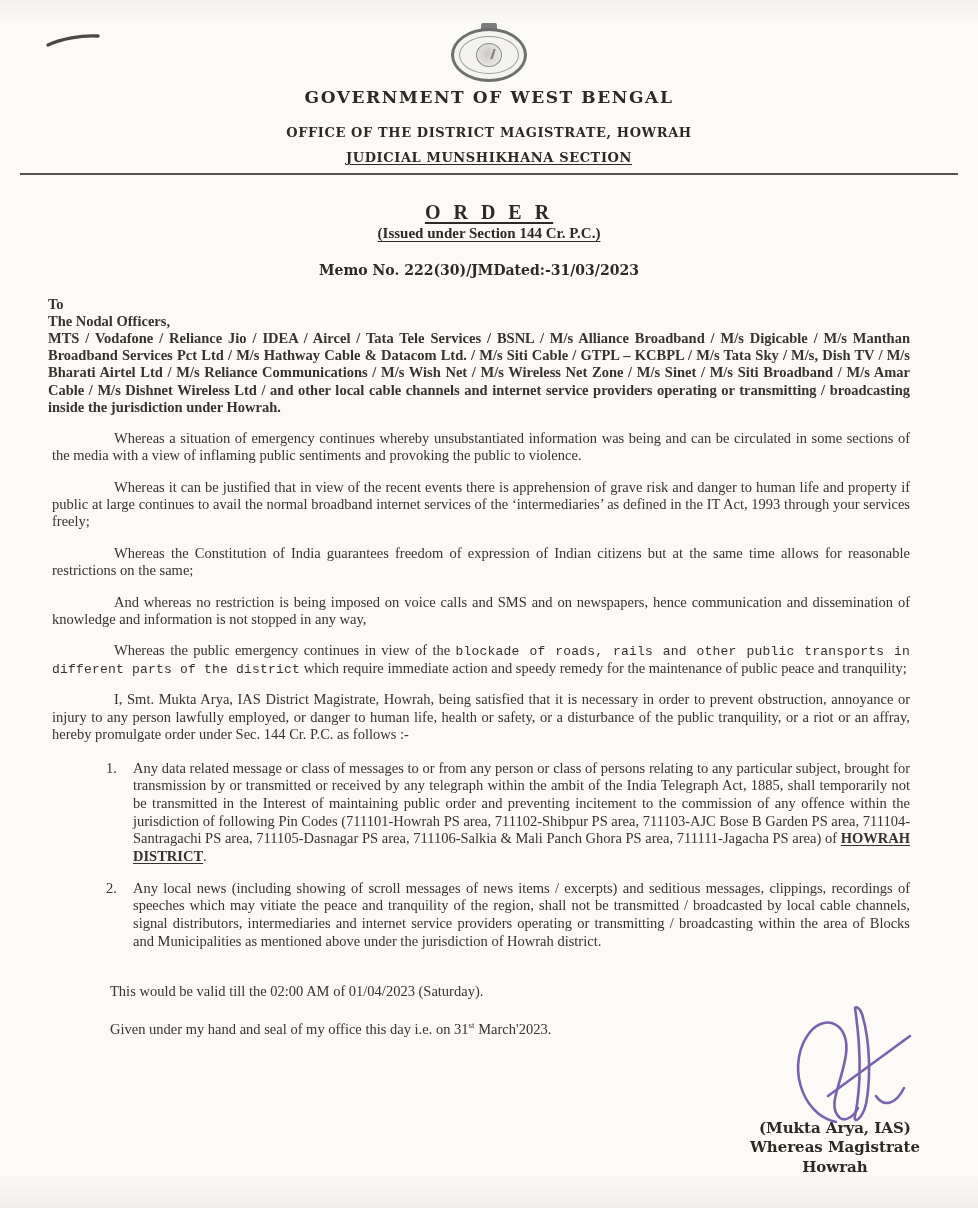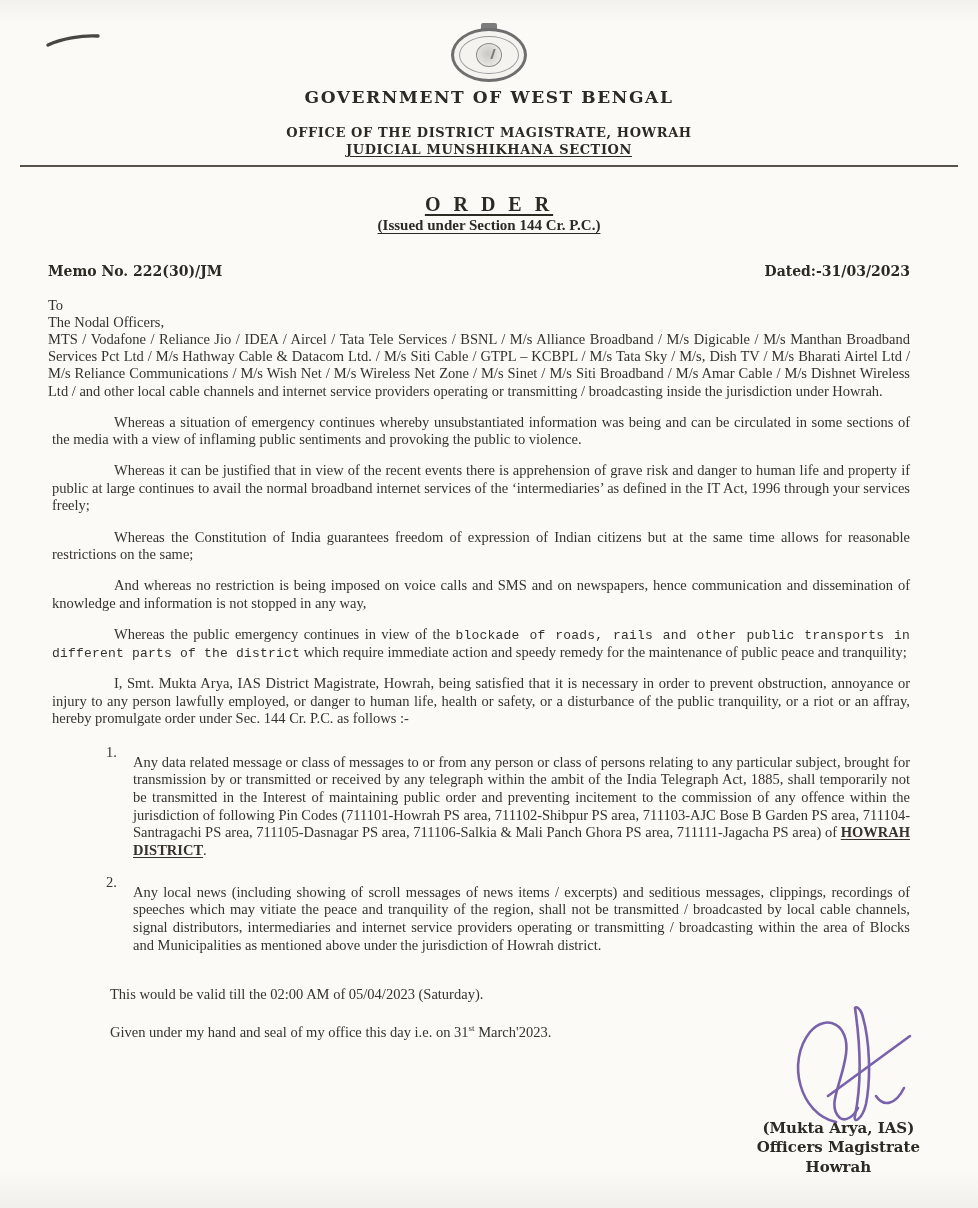--- a/index.html
+++ b/index.html
@@ -46,52 +46,52 @@
   .lh-gov {
     font-family: "DejaVu Serif", serif; font-weight: bold;
     font-size: 17px; letter-spacing: 1.6px; color: #2d2923;
   }
   .lh-office {
     font-family: "DejaVu Serif", serif; font-weight: bold;
     font-size: 13px; letter-spacing: 0.6px; margin-top: 18px; color: #2d2923;
   }
   .lh-section {
     font-family: "DejaVu Serif", serif; font-weight: bold;
-    font-size: 13px; letter-spacing: 0.6px; margin-top: 2px; color: #2d2923;
+    font-size: 13px; letter-spacing: 0.6px; margin-top: 10px; color: #2d2923;
     text-decoration: underline; text-underline-offset: 2px;
   }
   .rule { height: 2px; background: #56524b; margin: 8px 20px 0 20px; }
 
   .order-title {
     text-align: center; margin-top: 26px;
     font-weight: bold; font-size: 20px; letter-spacing: 4px; color: #2d2923;
     text-decoration: underline; text-underline-offset: 3px;
   }
   .order-subtitle {
     text-align: center; margin-top: 1px;
     font-weight: bold; font-size: 15px; color: #2d2923;
     text-decoration: underline; text-underline-offset: 3px;
   }
   .memo-row {
-    display: flex; justify-content: space-between;
-    margin: 29px 68px 0 48px;
+    display: flex; justify-content: center;
+    margin: 20px 68px 0 48px;
     font-family: "DejaVu Serif", serif; font-weight: bold; font-size: 14px; color: #2d2923;
   }
-  .addr { margin: 18px 68px 0 48px; font-size: 14.5px; line-height: 1.18; }
+  .addr { margin: 18px 68px 0 48px; font-size: 14.5px; line-height: 1.18; font-weight: bold; }
   .addr-list { text-align: justify; }
   .para {
     margin: 14px 68px 0 52px;
     font-size: 14.5px; line-height: 1.2;
     text-align: justify; text-indent: 62px;
   }
   .typewriter { font-family: "Liberation Mono", monospace; font-size: 13px; letter-spacing: 0.2px; }
   .directives { margin: 16px 68px 0 106px; padding: 0; list-style: none; }
   .directive { display: flex; gap: 9px; margin-bottom: 14px; font-size: 14.5px; line-height: 1.22; }
   .directive .num { flex: 0 0 18px; }
-  .directive .dtext { flex: 1; text-align: justify; margin-top: 10px; }
+  .directive .dtext { flex: 1; text-align: justify; }
   .bold-underline { font-weight: bold; text-decoration: underline; text-underline-offset: 2px; }
   .validity { margin: 32px 68px 0 110px; font-size: 14.5px; }
   .given { margin: 20px 68px 0 110px; font-size: 14.5px; }
   .given sup { font-size: 9px; }
   .sig-block {
     position: absolute; right: 58px; bottom: 30px;
     text-align: center;
     font-family: "DejaVu Serif", serif; font-weight: bold; font-size: 15px;
     line-height: 1.32; color: #2d2923;
   }
@@ -130,47 +130,47 @@
     <span>Dated:-31/03/2023</span>
   </div>
 
   <div class="addr">
     <div>To</div>
     <div>The Nodal Officers,</div>
     <div class="addr-list">MTS / Vodafone / Reliance Jio / IDEA / Aircel / Tata Tele Services / BSNL / M/s Alliance Broadband / M/s Digicable / M/s Manthan Broadband Services Pct Ltd / M/s Hathway Cable &amp; Datacom Ltd. / M/s Siti Cable / GTPL – KCBPL / M/s Tata Sky / M/s, Dish TV / M/s Bharati Airtel Ltd / M/s Reliance Communications / M/s Wish Net / M/s Wireless Net Zone / M/s Sinet / M/s Siti Broadband / M/s Amar Cable / M/s Dishnet Wireless Ltd / and other local cable channels and internet service providers operating or transmitting / broadcasting inside the jurisdiction under Howrah.</div>
   </div>
 
   <p class="para">Whereas a situation of emergency continues whereby unsubstantiated information was being and can be circulated in some sections of the media with a view of inflaming public sentiments and provoking the public to violence.</p>
-  <p class="para">Whereas it can be justified that in view of the recent events there is apprehension of grave risk and danger to human life and property if public at large continues to avail the normal broadband internet services of the ‘intermediaries’ as defined in the IT Act, 1996 through your services freely;</p>
+  <p class="para">Whereas it can be justified that in view of the recent events there is apprehension of grave risk and danger to human life and property if public at large continues to avail the normal broadband internet services of the ‘intermediaries’ as defined in the IT Act, 1993 through your services freely;</p>
   <p class="para">Whereas the Constitution of India guarantees freedom of expression of Indian citizens but at the same time allows for reasonable restrictions on the same;</p>
   <p class="para">And whereas no restriction is being imposed on voice calls and SMS and on newspapers, hence communication and dissemination of knowledge and information is not stopped in any way,</p>
   <p class="para"><span>Whereas the public emergency continues in view of the </span><span class="typewriter">blockade of roads, rails and other public transports in different parts of the district</span><span> which require immediate action and speedy remedy for the maintenance of public peace and tranquility;</span></p>
   <p class="para">I, Smt. Mukta Arya, IAS District Magistrate, Howrah, being satisfied that it is necessary in order to prevent obstruction, annoyance or injury to any person lawfully employed, or danger to human life, health or safety, or a disturbance of the public tranquility, or a riot or an affray, hereby promulgate order under Sec. 144 Cr. P.C. as follows :-</p>
 
   <ol class="directives">
     <li class="directive">
       <span class="num">1.</span>
       <span class="dtext"><span>Any data related message or class of messages to or from any person or class of persons relating to any particular subject, brought for transmission by or transmitted or received by any telegraph within the ambit of the India Telegraph Act, 1885, shall temporarily not be transmitted in the Interest of maintaining public order and preventing incitement to the commission of any offence within the jurisdiction of following Pin Codes (711101-Howrah PS area, 711102-Shibpur PS area, 711103-AJC Bose B Garden PS area, 711104-Santragachi PS area, 711105-Dasnagar PS area, 711106-Salkia &amp; Mali Panch Ghora PS area, 711111-Jagacha PS area) of </span><span class="bold-underline">HOWRAH DISTRICT</span><span>.</span></span>
     </li>
     <li class="directive">
       <span class="num">2.</span>
       <span class="dtext"><span>Any local news (including showing of scroll messages of news items / excerpts) and seditious messages, clippings, recordings of speeches which may vitiate the peace and tranquility of the region, shall not be transmitted / broadcasted by local cable channels, signal distributors, intermediaries and internet service providers operating or transmitting / broadcasting within the area of Blocks and Municipalities as mentioned above under the jurisdiction of Howrah district.</span><span class="bold-underline"></span><span></span></span>
     </li>
   </ol>
 
-  <p class="validity">This would be valid till the 02:00 AM of 05/04/2023 (Saturday).</p>
+  <p class="validity">This would be valid till the 02:00 AM of 01/04/2023 (Saturday).</p>
   <p class="given"><span>Given under my hand and seal of my office this day i.e. on 31</span><sup>st</sup><span> March'2023.</span></p>
 
   <div class="sig-block">
     <svg class="sig-svg" width="168" height="132" viewBox="0 0 168 132">
       <g fill="none" stroke="#6e55a5" stroke-width="2.6" stroke-linecap="round" opacity="0.92">
         <path d="M78 122 C 42 114, 28 62, 52 32 C 68 13, 92 24, 88 54 C 84 84, 68 106, 82 118 C 88 122, 96 116, 100 108"></path>
         <path d="M97 8 C 102 42, 104 82, 97 116 C 95 124, 104 120, 108 104 C 113 78, 112 40, 104 14 C 102 8, 98 6, 97 8 Z"></path>
         <path d="M70 96 L 152 36"></path>
         <path d="M118 96 C 126 108, 138 104, 146 88"></path>
       </g>
     </svg>
     <div>(Mukta Arya, IAS)</div>
-    <div>Officers Magistrate</div>
+    <div>Whereas Magistrate</div>
     <div>Howrah</div>
   </div>
 
 </div>
 
 </body></html>

